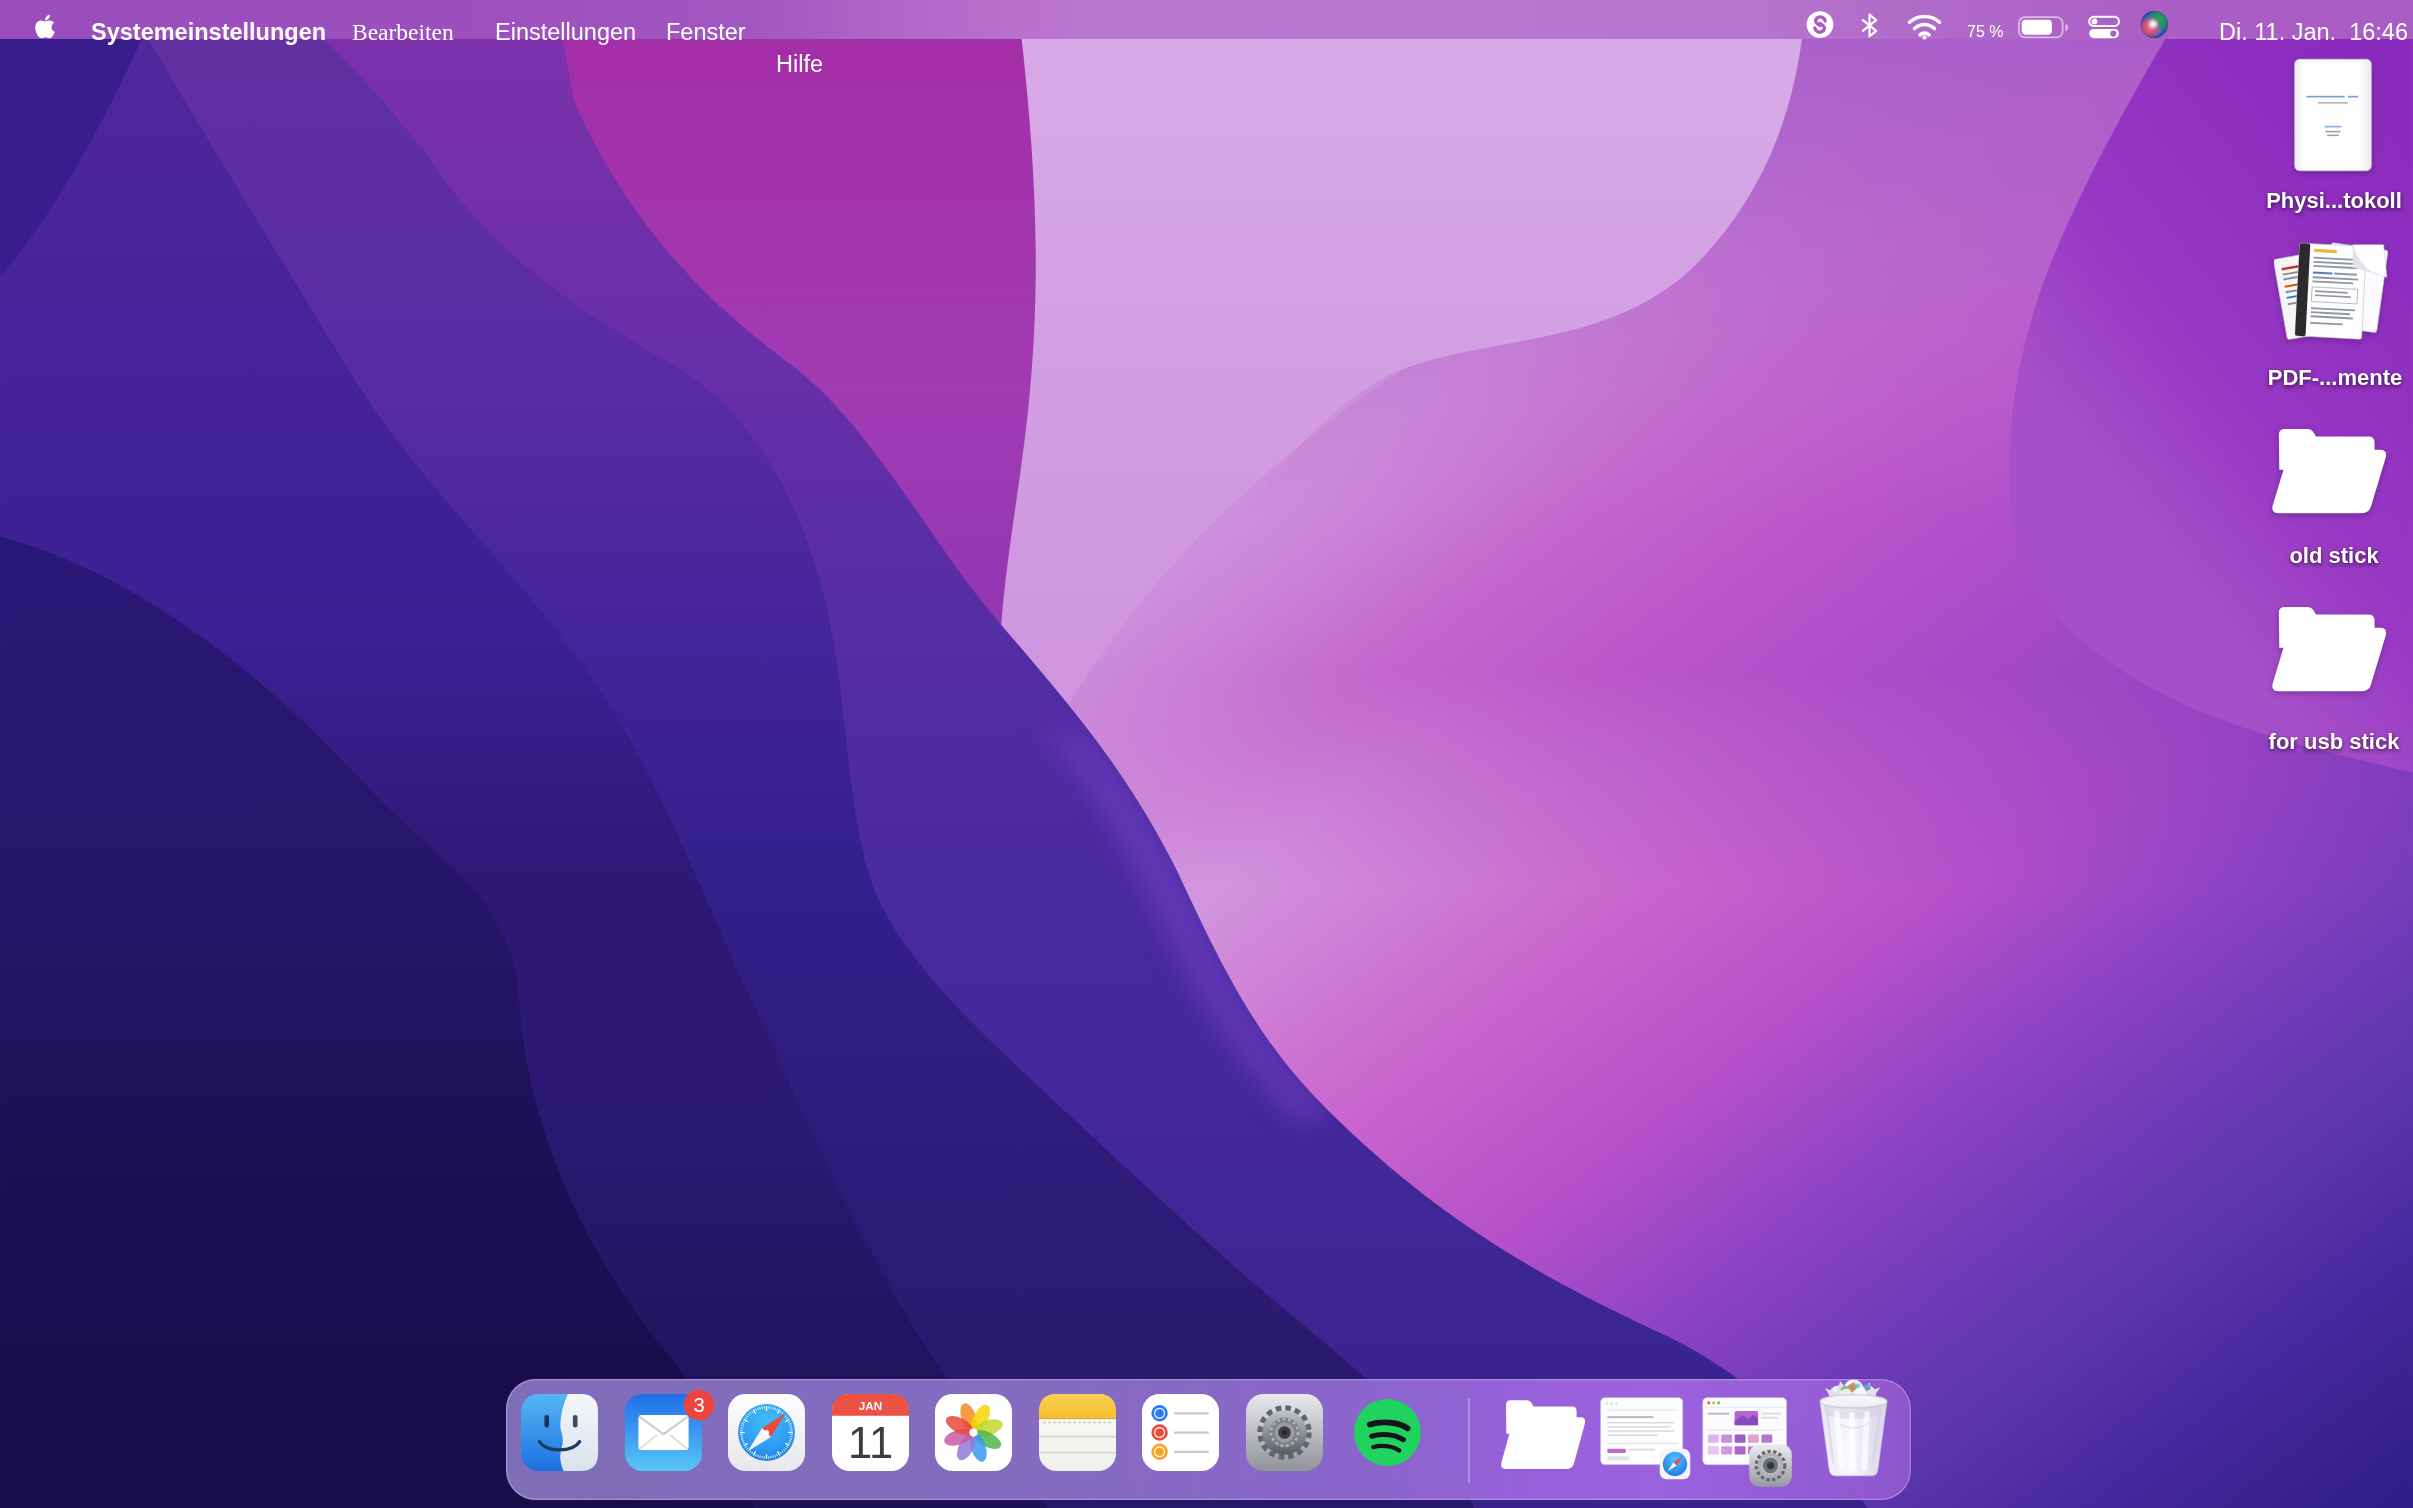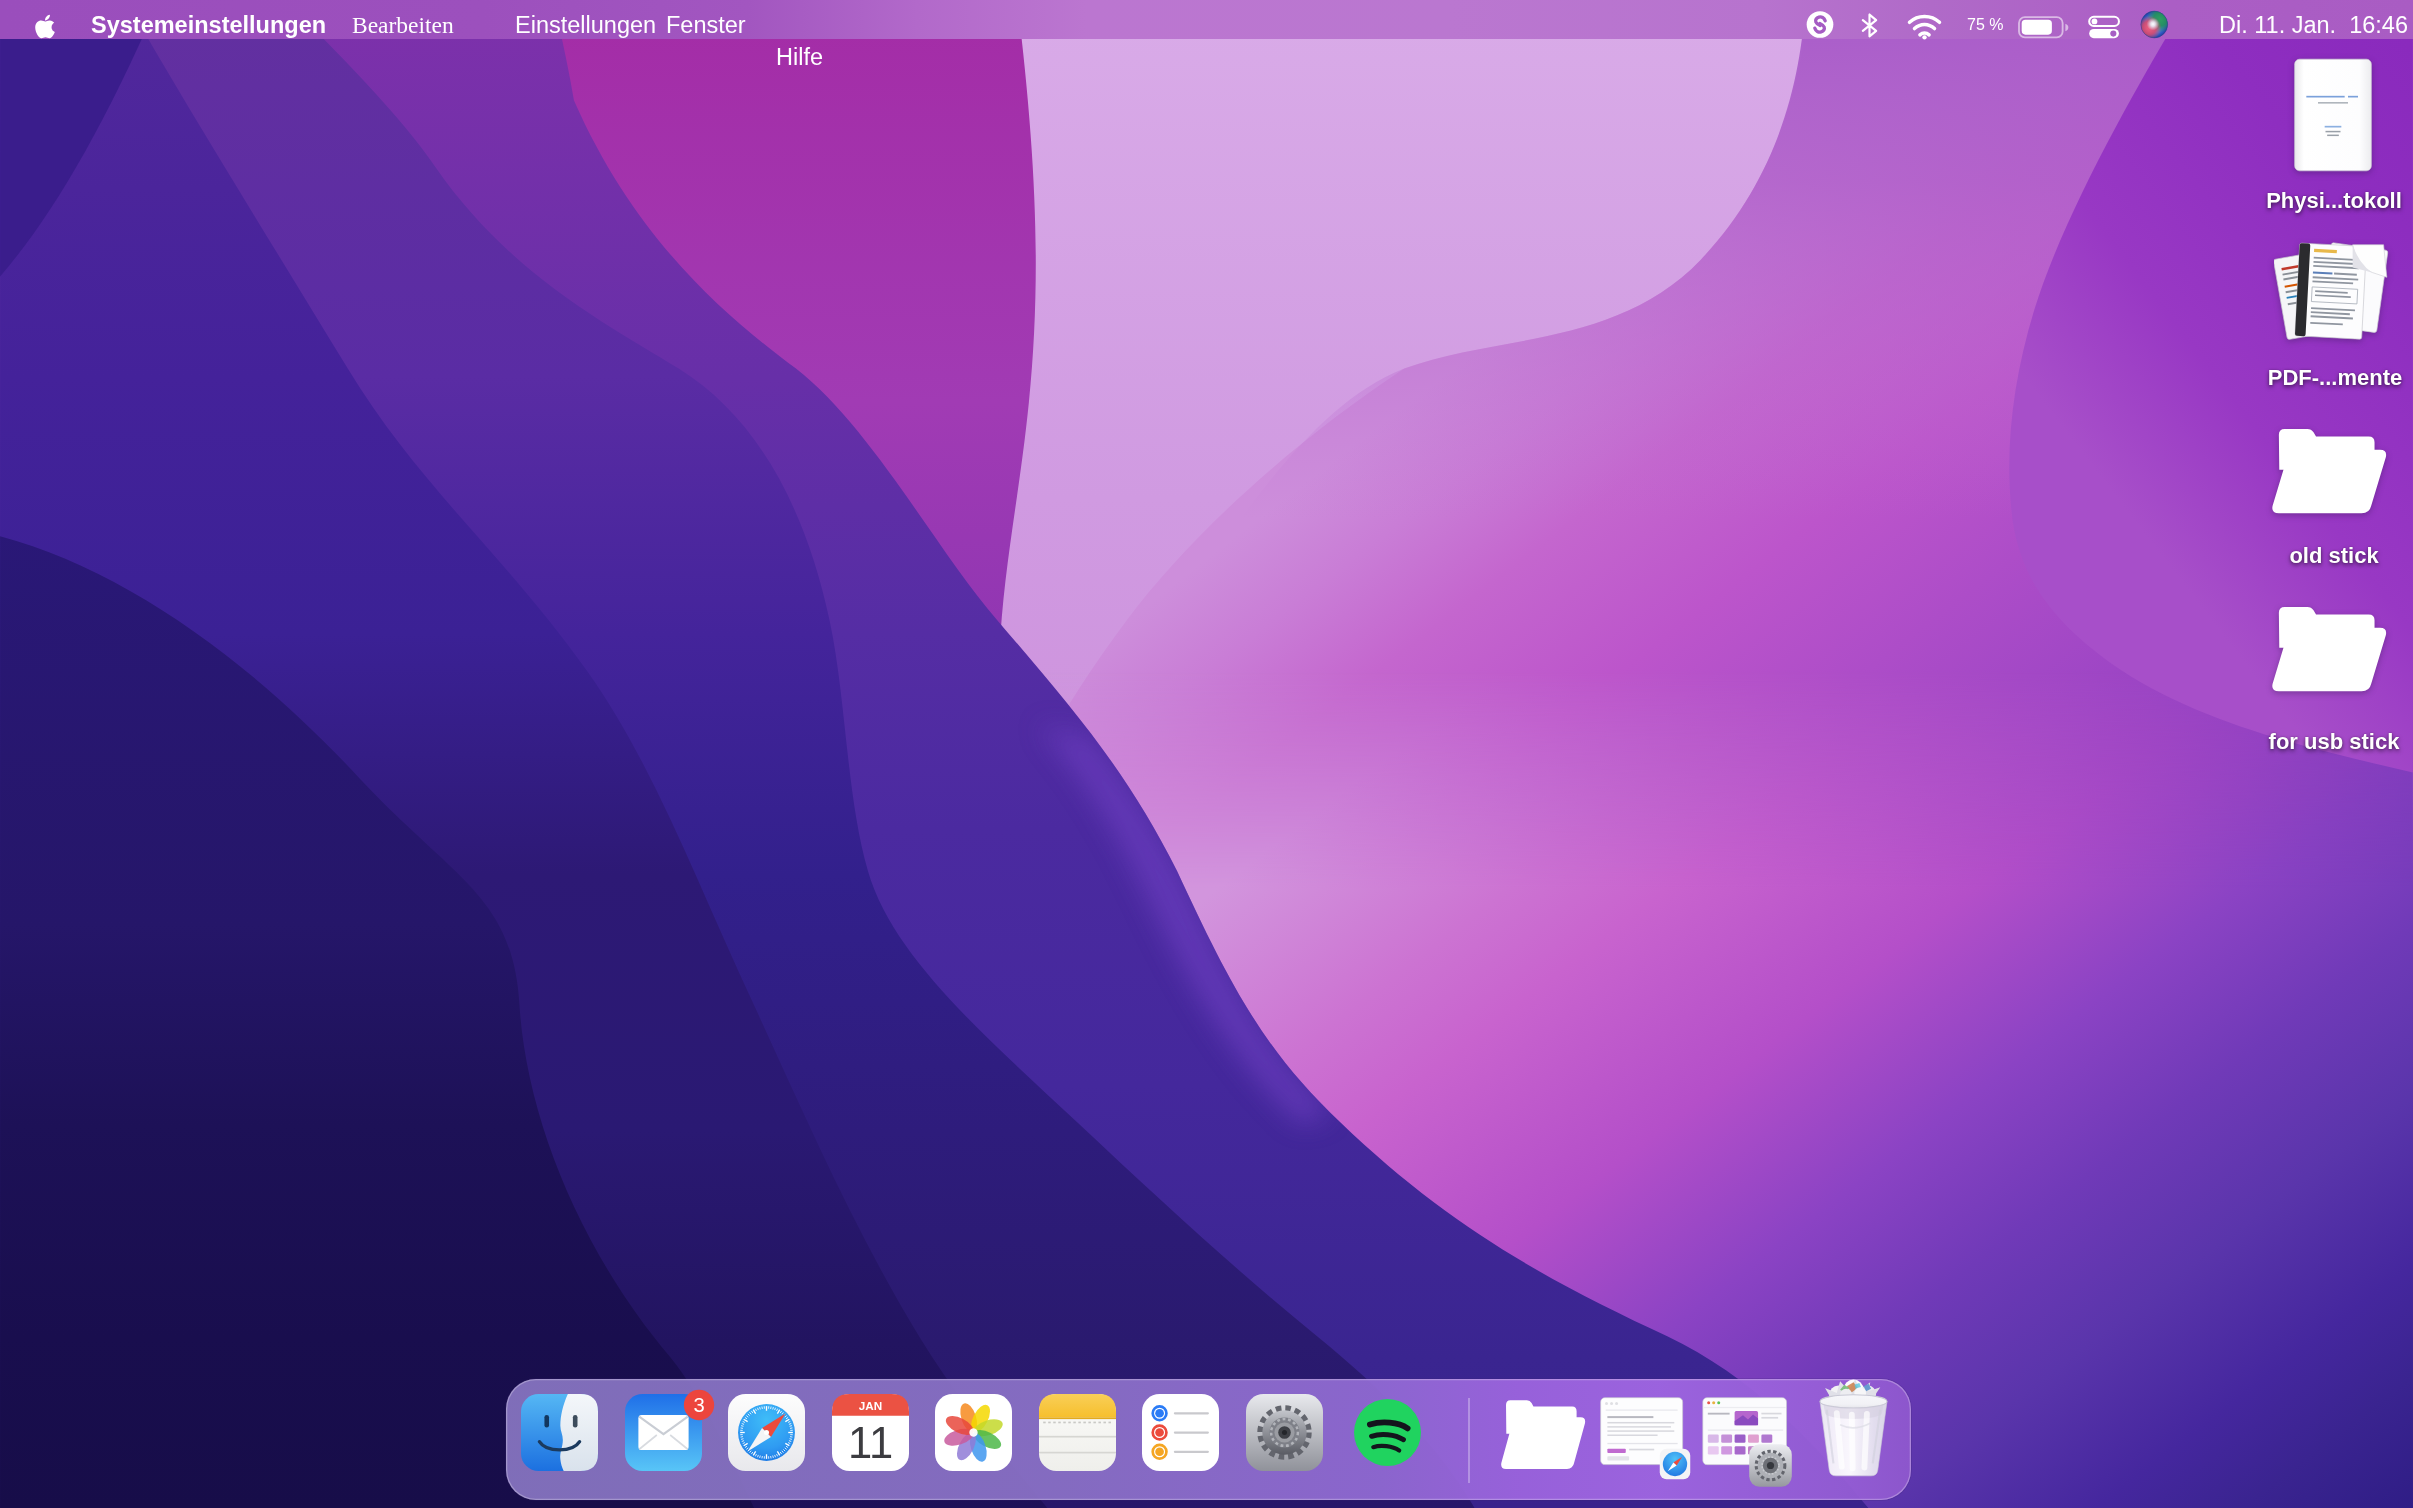--- a/index.html
+++ b/index.html
@@ -1,21 +1,21 @@
 <!DOCTYPE html>
 <html style="font-size:13.4px"><head>
 <meta charset="utf-8">
 <style>
 * { margin:0; padding:0; box-sizing:border-box; }
 html,body { width:2413px; height:1508px; overflow:hidden; font-family:"Liberation Sans", sans-serif; }
 #stage { position:absolute; left:0; top:0; width:2413px; height:1508px; overflow:hidden; }
 #wall { position:absolute; left:0; top:0; }
 #menubar { position:absolute; left:0; top:0; width:2413px; height:39px;
   background:linear-gradient(90deg,#9a4ebc 0%,#9c50bd 20%,#a256c0 31%,#b269ca 38%,#bb76d0 45%,#ba77d0 60%,#b773ce 73%,#b06ac8 80%,#ab5ec5 90%,#a95cc3 100%); }
-.mitem { position:absolute; top:5px; height:53px; line-height:40px; color:#ffffff; font-size:23.5px; white-space:nowrap; }
+.mitem { position:absolute; top:12px; height:53px; line-height:40px; color:#ffffff; font-size:23.5px; white-space:nowrap; }
 .micon { position:absolute; top:0; height:39px; }
 .dlabel { position:absolute; color:#fff; font-size:22px; font-weight:bold; text-align:center; white-space:nowrap;
   text-shadow:0 1.7px 4.2px rgba(0,0,0,0.55), 0 0 1.7px rgba(0,0,0,0.3); transform:translateX(-50%); }
 .abs { position:absolute; }
 .dsh { filter: drop-shadow(0 2.5px 3.4px rgba(40,20,70,0.35)); }
 #dock { position:absolute; left:506px; top:1379px; width:1405px; height:121px; border-radius:30px;
   background:linear-gradient(90deg, rgba(136,118,194,0.92) 0%, rgba(140,114,200,0.92) 40%, rgba(146,107,212,0.93) 62%, rgba(156,100,222,0.95) 72%, rgba(160,102,226,0.95) 82%, rgba(150,94,214,0.94) 95%, rgba(143,88,206,0.94) 100%);
   box-shadow: inset 0 0 0 1.3px rgba(255,255,255,0.28), 0 0 0 0.8px rgba(60,40,110,0.25);
 }
 .dkicon { position:absolute; top:1394px; width:77px; height:77px; }
@@ -137,21 +137,21 @@
   <path d="M0,0 L190,0 C120,160 60,260 0,330 Z" fill="#3a1d8c"></path>
 </svg>
 
 <div id="menubar"></div>
 
 <svg class="micon" style="left:35px; top:6.7px;" width="20" height="25" viewBox="0 0 384 512">
       <path fill="#fff" d="M318.7 268.7c-.2-36.7 16.4-64.4 50-84.8-18.8-26.9-47.2-41.7-84.7-44.6-35.5-2.7-74.3 20.7-88.5 20.7-15 0-49.4-19.7-76.4-19.7C63.3 141.2 4 184.8 4 273.5c0 26.2 4.8 53.3 14.4 81.2 12.8 36.7 59 126.7 107.2 125.2 25.2-.6 43-17.9 75.8-17.9 31.8 0 48.3 17.9 76.4 17.9 48.6-.7 90.4-82.5 102.6-119.3-65.2-30.7-61.7-90-61.7-91.9zm-56.6-164.2c27.3-32.4 24.8-61.9 24-72.5-24.1 1.4-52 16.4-67.9 34.9-17.5 19.8-27.8 44.3-25.6 71.9 26.1 2 49.9-11.4 69.5-34.3z"></path>
     </svg>
 <div class="mitem" style="left:91px; font-weight:bold;">Systemeinstellungen</div>
 <div class="mitem" style="left:352px;font-family:Liberation Serif, serif;">Bearbeiten</div>
-<div class="mitem" style="left:495px;margin-left:20px;">Einstellungen</div>
+<div class="mitem" style="left:495px;">Einstellungen</div>
 <div class="mitem" style="left:666px;">Fenster</div>
 <div class="mitem" style="left:776px;margin-top:32px;">Hilfe</div>
 
 <svg class="micon" style="left:1805px; top:5px;" width="30" height="30" viewBox="0 0 36 36">
   <circle cx="18" cy="18" r="16" fill="#ffffff"></circle>
   <path d="M24.2,13.6 C23,9.9 19.8,8.2 16.7,9.1 C13.7,10 12.1,12.4 13,15 C13.7,17 15.8,18.2 18.2,19.3" stroke="#a55cc3" stroke-width="4" fill="none" stroke-linecap="round"></path>
   <path d="M11.8,22.4 C13,26.1 16.2,27.8 19.3,26.9 C22.3,26 23.9,23.6 23,21 C22.3,19 20.2,17.8 17.8,16.7" stroke="#a55cc3" stroke-width="4" fill="none" stroke-linecap="round"></path>
 </svg>
 <svg class="micon" style="left:1857px; top:5.9px;" width="25" height="27" viewBox="0 0 30 32">
   <path d="M15,3 L15,29 M15,3 L23,9.5 L7,22.5 M15,29 L23,22.5 L7,9.5" stroke="#fff" stroke-width="2.6" fill="none" stroke-linejoin="round" stroke-linecap="round"></path>

